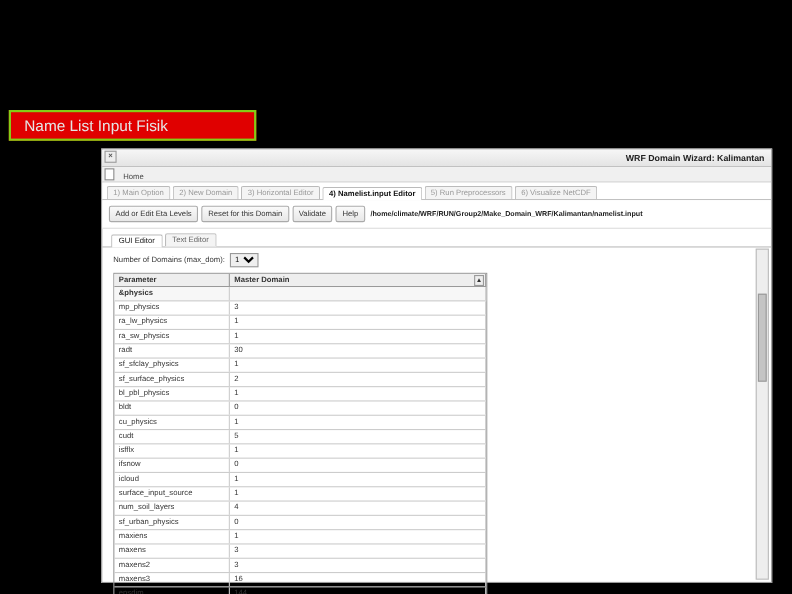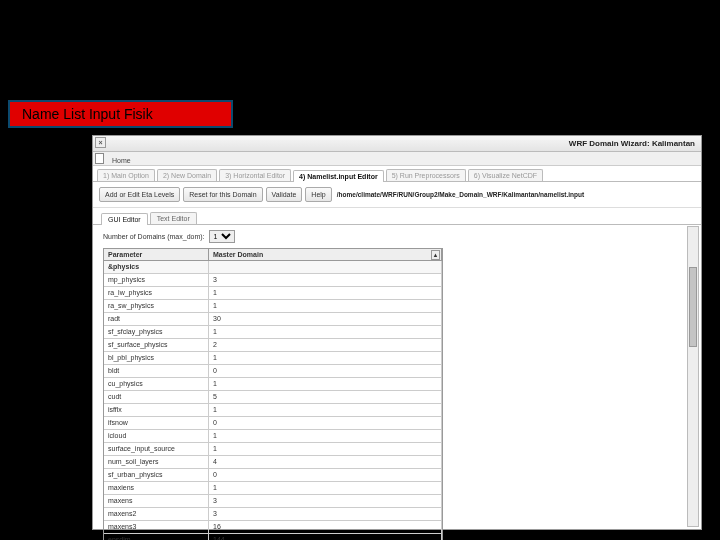--- a/index.html
+++ b/index.html
@@ -1,19 +1,19 @@
 <!DOCTYPE html>
 <html><head>
 <meta charset="utf-8">
 <style>
   * { box-sizing: border-box; margin: 0; padding: 0; font-family: Arial, sans-serif; }
   body { width: 720px; height: 540px; background: #000; position: relative; overflow: hidden; }
   .annot-label {
     position: absolute; left: 8px; top: 100px;
-    background: #e00000; color: #000000; border: 2px solid #0c4a6e;
+    background: #e00000; color: #e5e5e5; border: 2px solid #84cc16;
     padding: 4px 12px; font-size: 14px; width: 225px;
   }
   .app-window {
     position: absolute; left: 92px; top: 135px; width: 610px; height: 395px;
     background: #fff; border: 1px solid #999; font-size: 8px;
   }
   .titlebar {
     height: 16px; background: linear-gradient(#f6f6f6, #e4e4e4);
     border-bottom: 1px solid #bbb; display: flex; align-items: center;
     justify-content: flex-end; padding: 0 6px; font-size: 8px; font-weight: bold;

